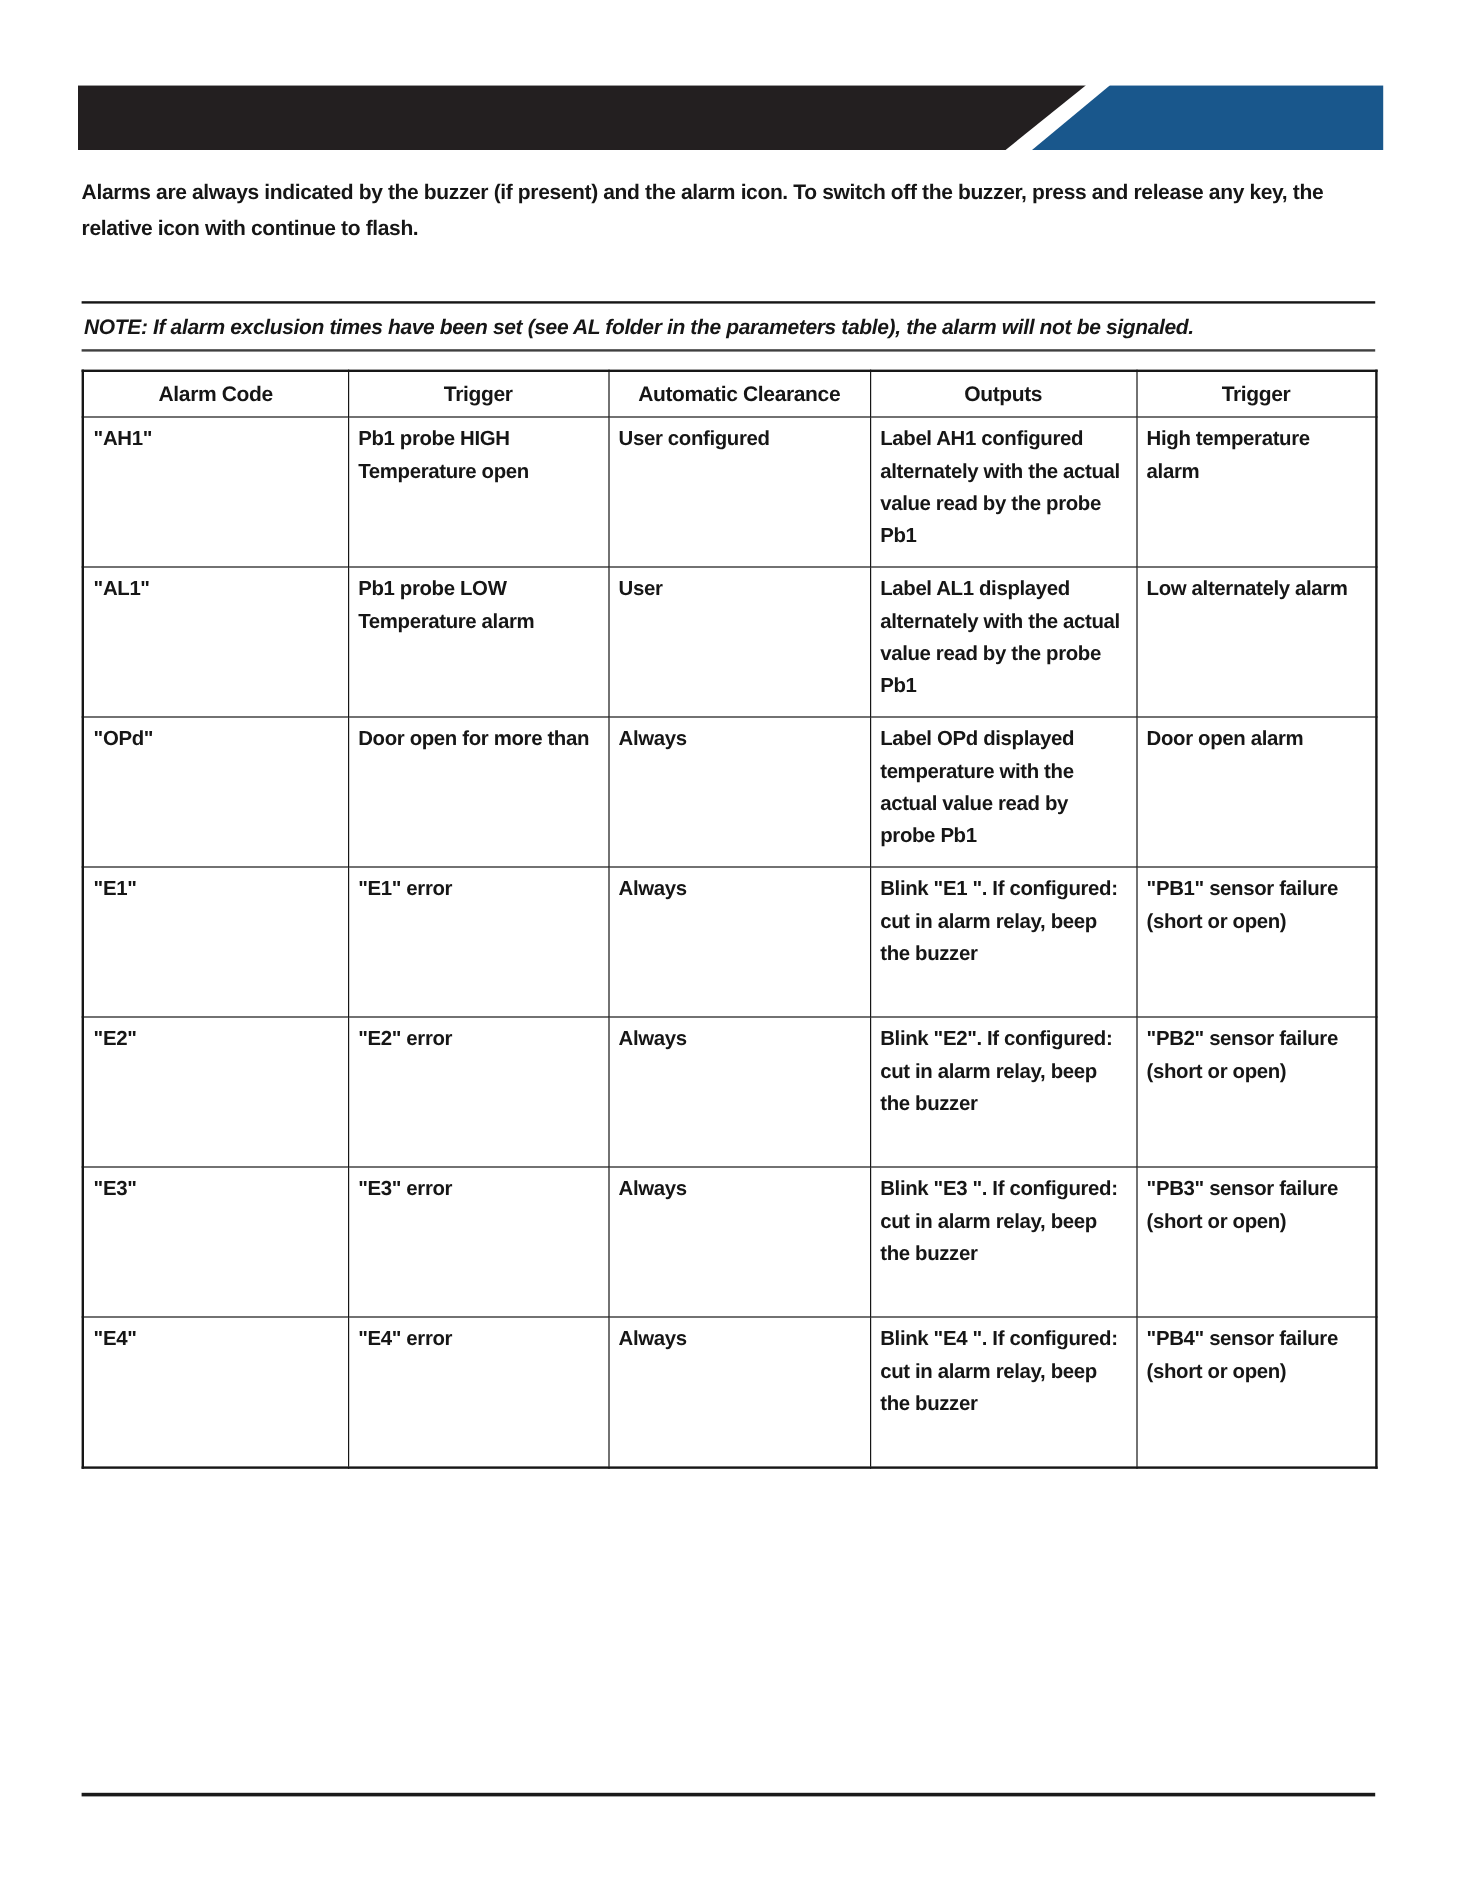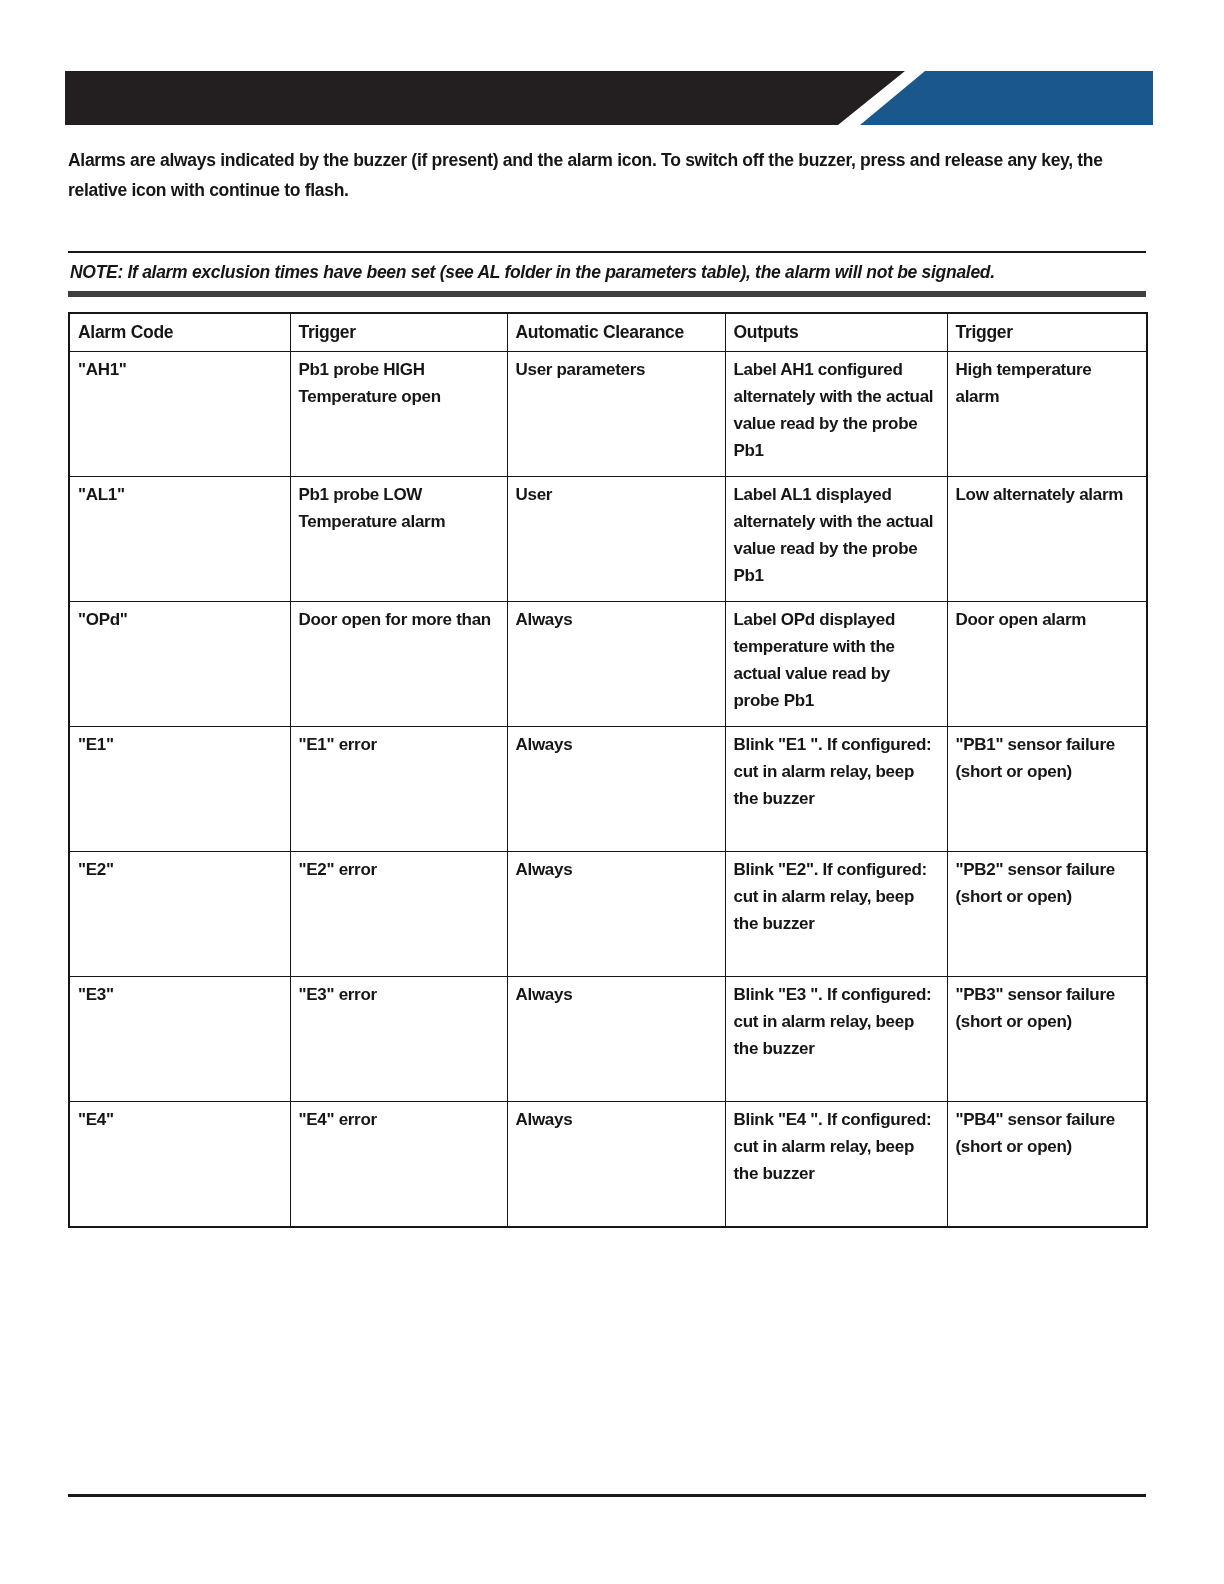--- a/index.html
+++ b/index.html
@@ -46,21 +46,21 @@
   .intro {
     margin: 0 0 46px 0;
     width: 1050px;
     font-size: 17.5px;
     line-height: 30px;
     font-weight: 700;
     letter-spacing: -0.3px;
   }
   .note-block {
     border-top: 2px solid #161616;
-    border-bottom: 6px solid #404040;
+    border-bottom: 2px solid #404040;
     padding: 8px 2px;
     margin: 0 0 15px 0;
   }
   .note {
     margin: 0;
     font-size: 17.5px;
     line-height: 22px;
     font-weight: 700;
     font-style: italic;
     letter-spacing: -0.3px;
@@ -72,21 +72,21 @@
   }
   table.alarm-table, table.alarm-table th, table.alarm-table td {
     border: 1.6px solid #161616;
   }
   table.alarm-table {
     border-width: 2.5px;
   }
   table.alarm-table th {
     height: 33px;
     padding: 2px 8px;
-    text-align: left;
+    text-align: center;
     vertical-align: middle;
     font-size: 17.5px;
     font-weight: 700;
     letter-spacing: -0.3px;
   }
   table.alarm-table td {
     height: 116px;
     padding: 4px 8px 4px 8px;
     text-align: left;
     vertical-align: top;
@@ -142,21 +142,21 @@
           <th>Trigger</th>
           <th>Automatic Clearance</th>
           <th>Outputs</th>
           <th>Trigger</th>
         </tr>
       </thead>
       <tbody>
         <tr>
           <td>"AH1"</td>
           <td>Pb1 probe HIGH Temperature open</td>
-          <td>User parameters</td>
+          <td>User configured</td>
           <td>Label AH1 configured alternately with the actual value read by the probe Pb1</td>
           <td>High temperature alarm</td>
         </tr>
         <tr>
           <td>"AL1"</td>
           <td>Pb1 probe LOW Temperature alarm</td>
           <td>User</td>
           <td>Label AL1 displayed alternately with the actual value read by the probe Pb1</td>
           <td>Low alternately alarm</td>
         </tr>

